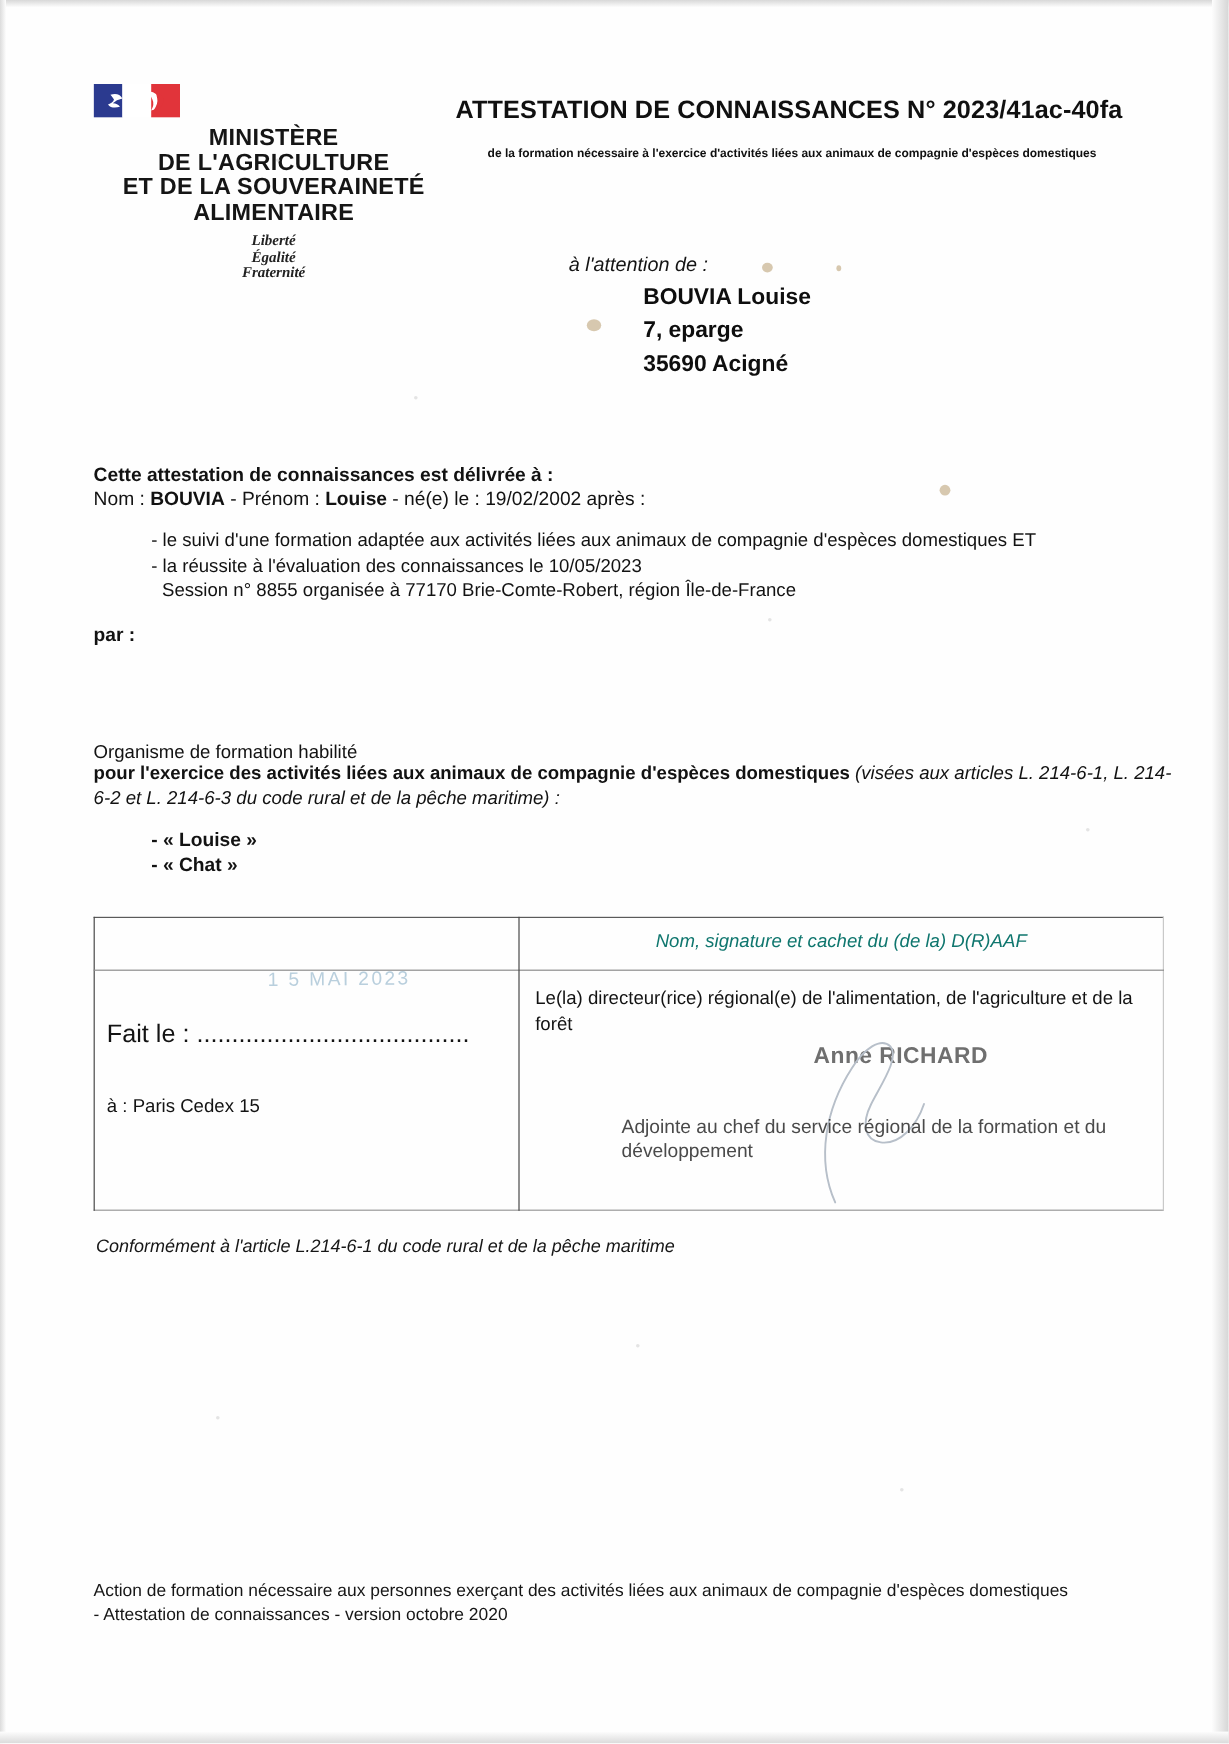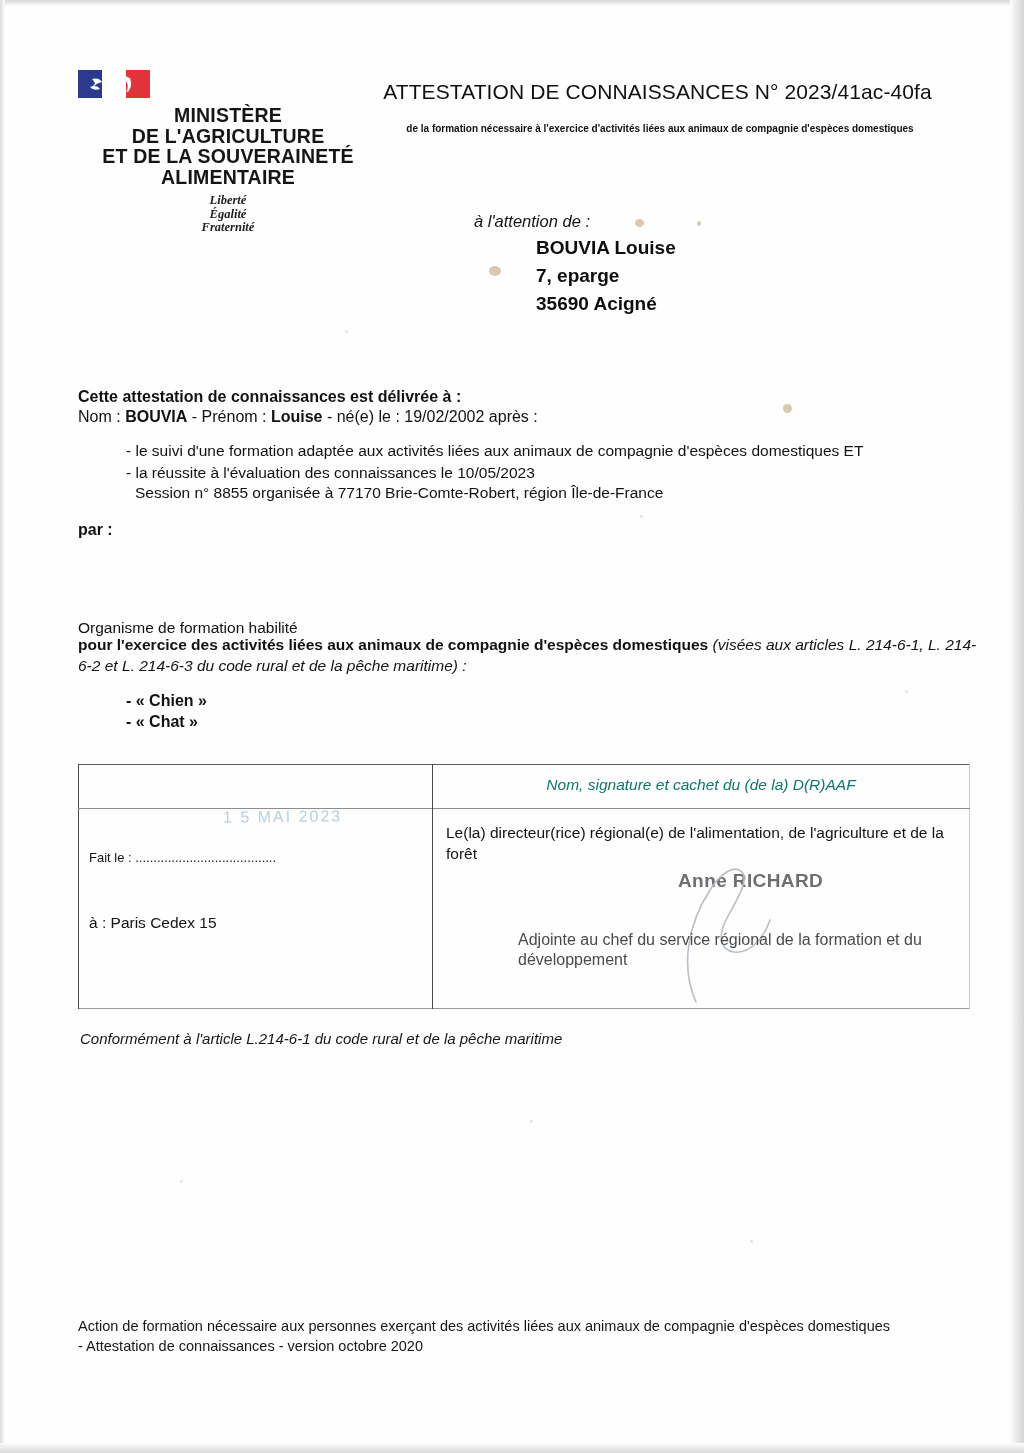--- a/index.html
+++ b/index.html
@@ -70,21 +70,21 @@
     white-space: pre-line;
   }
 
   
   .doc-title {
     position: absolute;
     left: 330px;
     top: 80px;
     width: 655px;
     text-align: center;
-    font-weight: normal;
+    font-weight: bold;
     font-size: 21px;
     letter-spacing: 0.1px;
     color: #101010;
   }
   .doc-subtitle {
     position: absolute;
     left: 360px;
     top: 118px;
     width: 600px;
     text-align: center;
@@ -171,21 +171,21 @@
     width: 536px;
     text-align: center;
     font-style: italic;
     font-size: 15.5px;
     color: #0f766e;
   }
   .cell-fait {
     position: absolute;
     left: 11px;
     top: 86px;
-    font-size: 13px;
+    font-size: 21px;
     color: #131313;
   }
   .cell-a-paris {
     position: absolute;
     left: 11px;
     top: 150px;
     font-size: 15.5px;
     color: #131313;
   }
   .date-stamp {
@@ -306,21 +306,21 @@
 
   <div class="body-txt b-session">Session n° 8855 organisée à 77170 Brie-Comte-Robert, région Île-de-France</div>
 
   <div class="body-txt b-par">par :</div>
 
   <div class="body-txt b-habilite">Organisme de formation habilité</div>
   <div class="body-txt b-exercice"><span class="bold">pour l'exercice des activités liées aux animaux de compagnie d'espèces domestiques</span>
       <span class="ital">(visées aux articles L. 214-6-1, L. 214-6-2 et L. 214-6-3 du code rural et de la pêche maritime) :</span></div>
 
   <div class="body-txt b-species">
-    <div>- « Chien »</div>
+    <div>- « Louise »</div>
     <div>- « Chat »</div>
   </div>
 
   <div class="sig-table">
     <div class="border-t"></div>
     <div class="border-b"></div>
     <div class="border-l"></div>
     <div class="border-r"></div>
     <div class="hline"></div>
     <div class="vline"></div>

